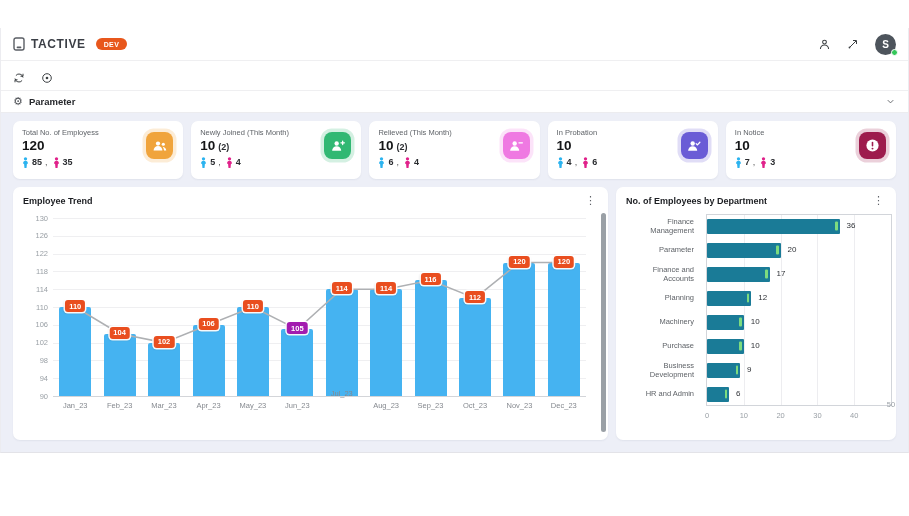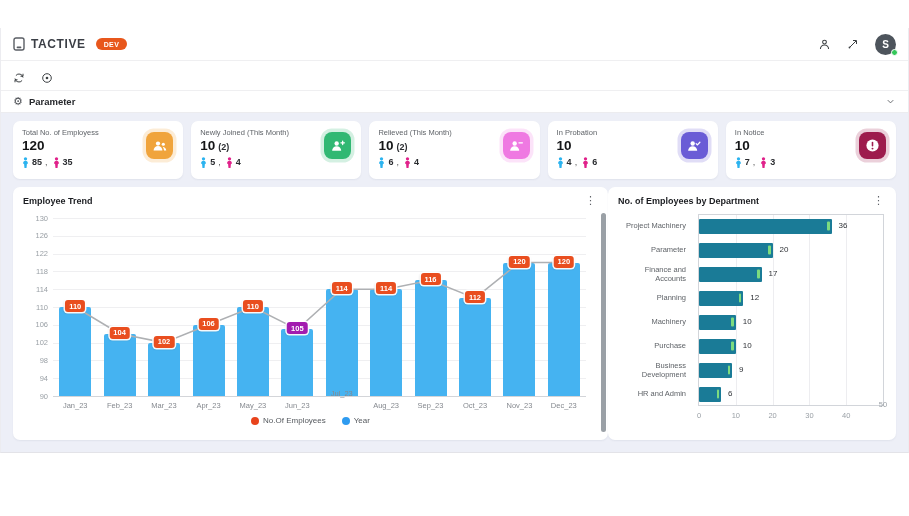--- a/index.html
+++ b/index.html
@@ -53,21 +53,21 @@
   .kpi-value-row { display:flex; align-items:baseline; margin-top:1px; }
   .kpi-value { font-size:13.5px; font-weight:bold; color:#141517; }
   .kpi-sub { font-size:9px; font-weight:bold; margin-left:3px; color:#2a2c30; }
   .kpi-gender { margin-top:4px; font-size:9px; color:#2a2c30; display:flex; align-items:flex-start; gap:2px; }
   .kpi-gender b { margin-left:1px; }
   .kpi-gender .comma { margin:0 3px 0 1px; color:#555; }
   .kpi-icon { position:absolute; right:10px; top:11px; width:27px; height:27px; border-radius:8px;
               display:flex; align-items:center; justify-content:center; }
 
   
-  .charts { display:flex; margin-top:8px; align-items:flex-end; }
+  .charts { display:flex; gap:8px; margin-top:8px; align-items:flex-end; }
   .chart-card { padding:8px 10px; height:253px; overflow:hidden; }
   .trend-card { flex:0 0 595px; }
   .dept-card { flex:1; }
   .card-head { display:flex; justify-content:space-between; align-items:center; }
   .card-title { font-size:9px; font-weight:bold; margin:0; color:#1b1d21; }
   .kebab { font-family:"DejaVu Sans", sans-serif; font-size:11px; color:#5f6368; cursor:pointer; line-height:1; padding:0 2px; }
 
   
   #trend-chart { position:relative; margin-top:4px; height:204px; }
   .gline { position:absolute; height:1px; background:#efeff1; }
@@ -364,46 +364,36 @@
             <span class="xtick" style="left:363.1px;top:191px">Aug_23</span>
             <span class="badge" style="left:407.5px;top:63.3px;background:#e94e1f">116</span>
             <span class="xtick" style="left:407.5px;top:191px">Sep_23</span>
             <span class="badge" style="left:452.0px;top:81.1px;background:#e94e1f">112</span>
             <span class="xtick" style="left:452.0px;top:191px">Oct_23</span>
             <span class="badge" style="left:496.4px;top:45.5px;background:#e94e1f">120</span>
             <span class="xtick" style="left:496.4px;top:191px">Nov_23</span>
             <span class="badge" style="left:540.8px;top:45.5px;background:#e94e1f">120</span>
             <span class="xtick" style="left:540.8px;top:191px">Dec_23</span>
           </div>
-        <div class="legend">
-          <span class="legend-item">
-            <i class="dot" id="dot-emp" style="background: rgb(232, 67, 28);"></i>
-            <span class="lbl">No.Of Employees</span>
-          </span>
-          <span class="legend-item">
-            <i class="dot" id="dot-year" style="background: rgb(46, 155, 240);"></i>
-            <span class="lbl">Year</span>
-          </span>
-        </div>
         <div class="trend-scrollbar"></div>
       </section>
 
       <section class="card chart-card dept-card">
         <div class="card-head">
           <h2 class="card-title">No. of Employees by Department</h2>
           <span class="kebab">⋮</span>
         </div>
         <div id="dept-chart">
             <div class="dplot" style="left:80px;width:186px;height:192px">
               <div class="dgline" style="left:36.8px"></div>
               <div class="dgline" style="left:73.6px"></div>
               <div class="dgline" style="left:110.4px"></div>
               <div class="dgline" style="left:147.2px"></div>
             </div>
-            <div class="dlabel" style="top:0px;height:24px;width:72px">Project Machinery</div>
+            <div class="dlabel" style="top:0px;height:24px;width:72px">Finance Management</div>
             <div class="dbar" style="left:81px;top:4.5px;width:132.5px;height:15px;background:#1a7b97">
               <i class="dcap" style="background:#7ddc7f"></i>
             </div>
             <span class="dval" style="left:220.5px;top:7.0px">36</span>
             <div class="dlabel" style="top:24px;height:24px;width:72px">Parameter</div>
             <div class="dbar" style="left:81px;top:28.5px;width:73.6px;height:15px;background:#1a7b97">
               <i class="dcap" style="background:#7ddc7f"></i>
             </div>
             <span class="dval" style="left:161.6px;top:31.0px">20</span>
             <div class="dlabel" style="top:48px;height:24px;width:72px">Finance and Accounts</div>

